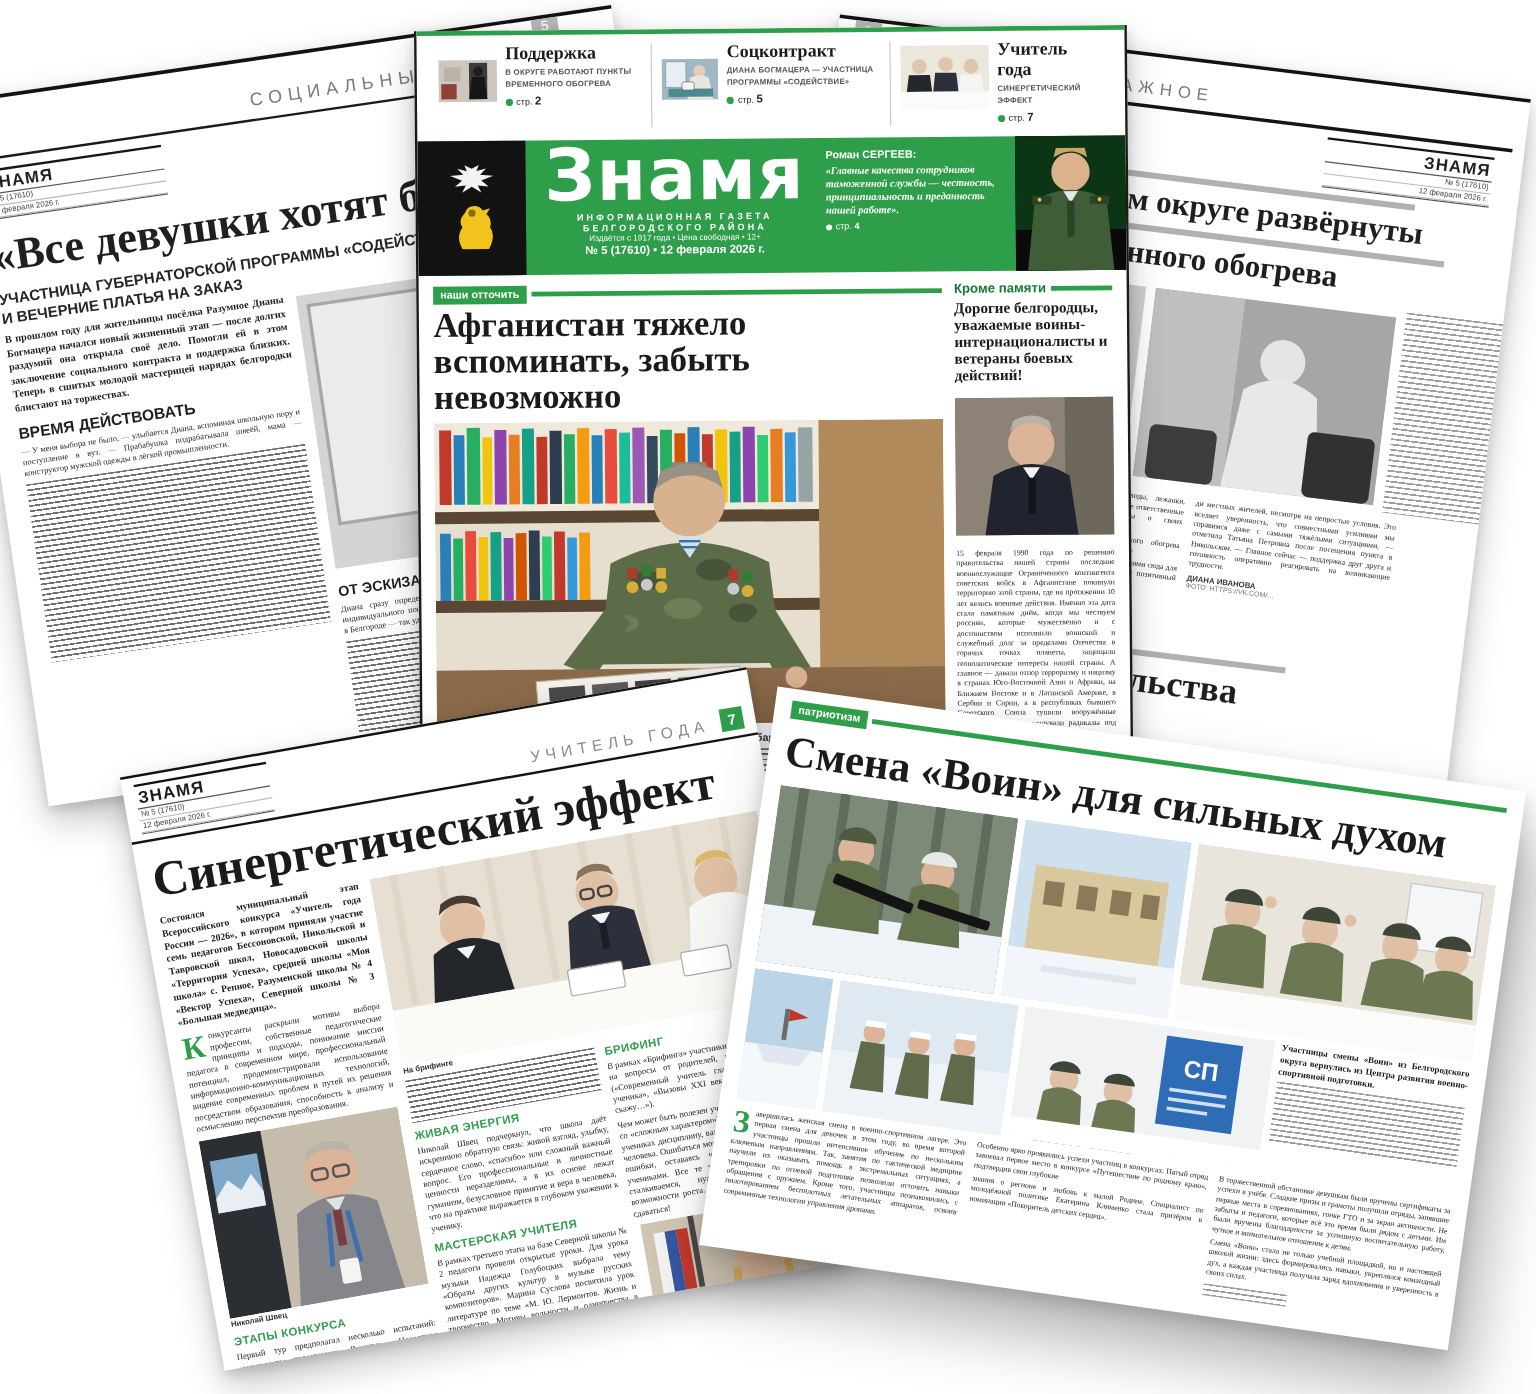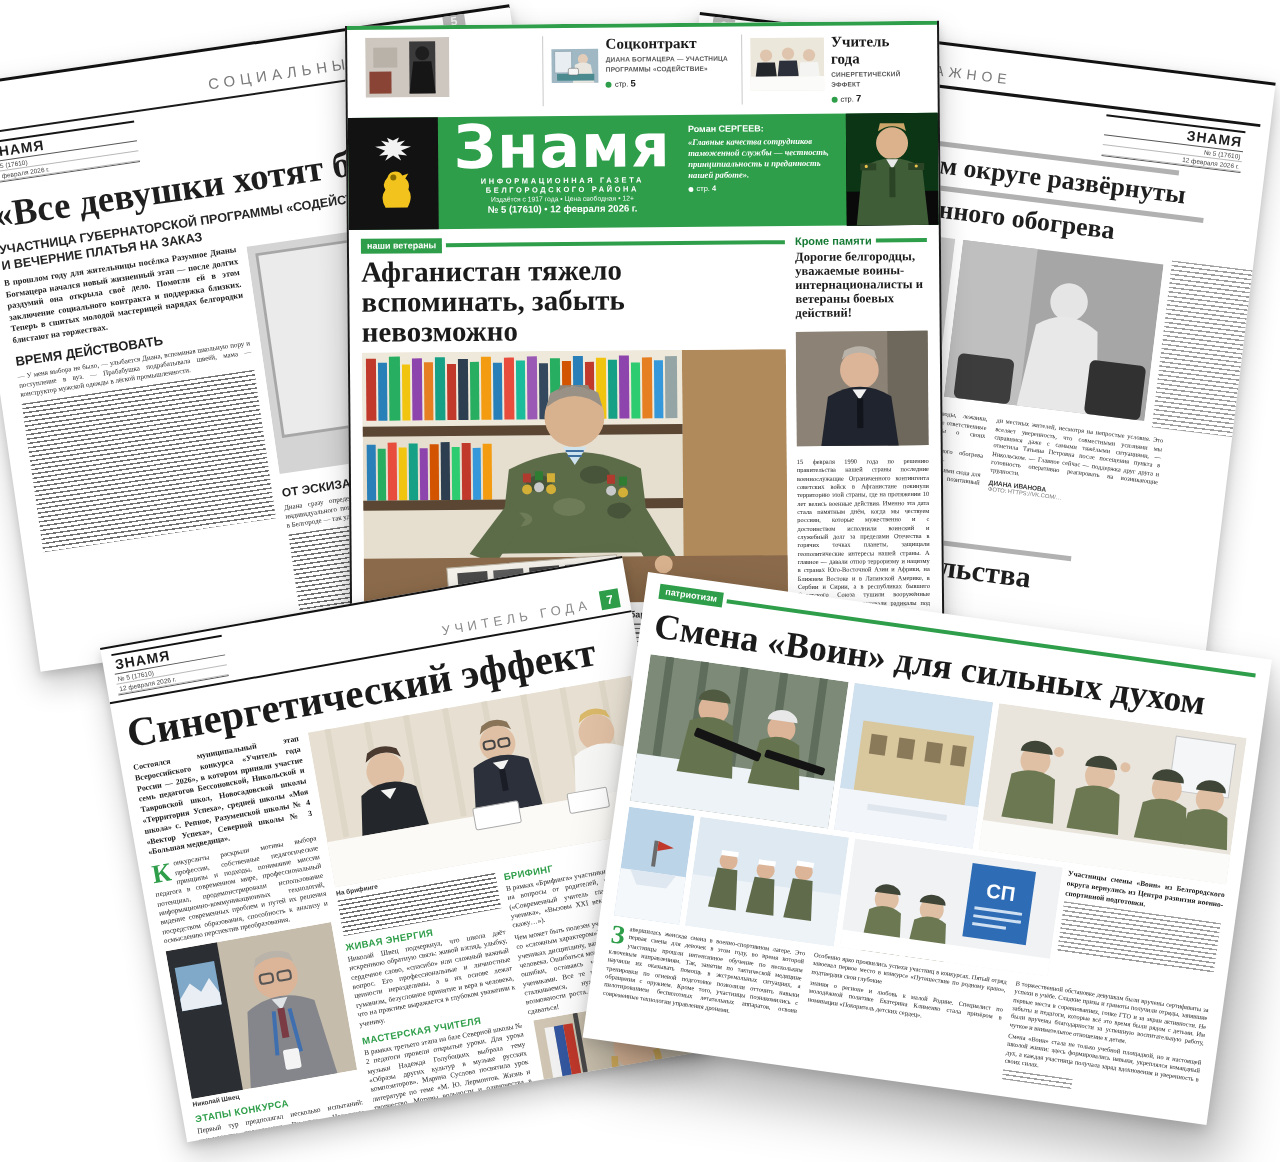--- a/index.html
+++ b/index.html
@@ -225,20 +225,25 @@
     <div class="promo-strip">
       <div class="promo">
         <svg viewBox="0 0 84 60" style="width:84px;height:60px;">
           <rect width="84" height="60" fill="#cdc7c0"></rect>
             <rect x="44" y="4" width="26" height="52" fill="#3b3b3b"></rect>
           <circle cx="57" cy="16" r="7" fill="#1e1e1e"></circle>
             <path d="M48 24 h18 l4 32 h-26 z" fill="#161616"></path>
           <rect x="4" y="34" width="22" height="22" fill="#8a4436"></rect>
             <rect x="8" y="10" width="24" height="20" fill="#b9b2a9"></rect>
         </svg>
+        <div>
+          <div class="promo-title serif">Поддержка</div>
+          <div class="promo-desc">В округе работают пункты временного обогрева</div>
+          <div class="promo-ref"><span class="dot"></span><span>стр.</span> <b>2</b></div>
+        </div>
       </div>
       <div class="promo">
         <svg viewBox="0 0 84 60" style="width:84px;height:60px;">
           <rect width="84" height="60" fill="#9fb8c4"></rect>
             <rect x="6" y="4" width="30" height="38" fill="#e8eef2" stroke="#7c94a2"></rect>
           <circle cx="56" cy="18" r="9" fill="#e3cdb9"></circle>
             <path d="M42 28 q14 -8 28 0 l6 32 h-38 z" fill="#e9e6df"></path>
           <rect x="10" y="44" width="66" height="12" fill="#4b8a8f"></rect>
             <rect x="30" y="34" width="18" height="12" rx="3" fill="#f5f5f5" stroke="#666"></rect>
         </svg>
@@ -301,21 +306,21 @@
             <rect x="62" y="50" width="16" height="7" fill="#2c4426"></rect>
           <circle cx="20" cy="53" r="1.6" fill="#e8c24a"></circle>
             <circle cx="70" cy="53" r="1.6" fill="#e8c24a"></circle>
         </svg>
       </div>
     </div>
 
     <div class="b-body">
       <div class="b-left">
         <div class="kicker-row">
-          <span class="kchip">наши ветераны</span>
+          <span class="kchip">наши отточить</span>
           <span class="krule"></span>
         </div>
         <div class="b-head">Афганистан тяжело вспоминать, забыть невозможно</div>
         <svg viewBox="0 0 424 252" style="width:100%;height:252px;">
           <rect width="424" height="252" fill="#e6dfd0"></rect>
           <rect x="320" y="0" width="104" height="252" fill="#b08a5a"></rect>
           <rect x="0" y="0" width="320" height="74" fill="#efe9db"></rect>
           <g>
             <rect x="4" y="6" width="10" height="62" fill="#c0392b"></rect>
               <rect x="16" y="10" width="9" height="58" fill="#2980b9"></rect>

